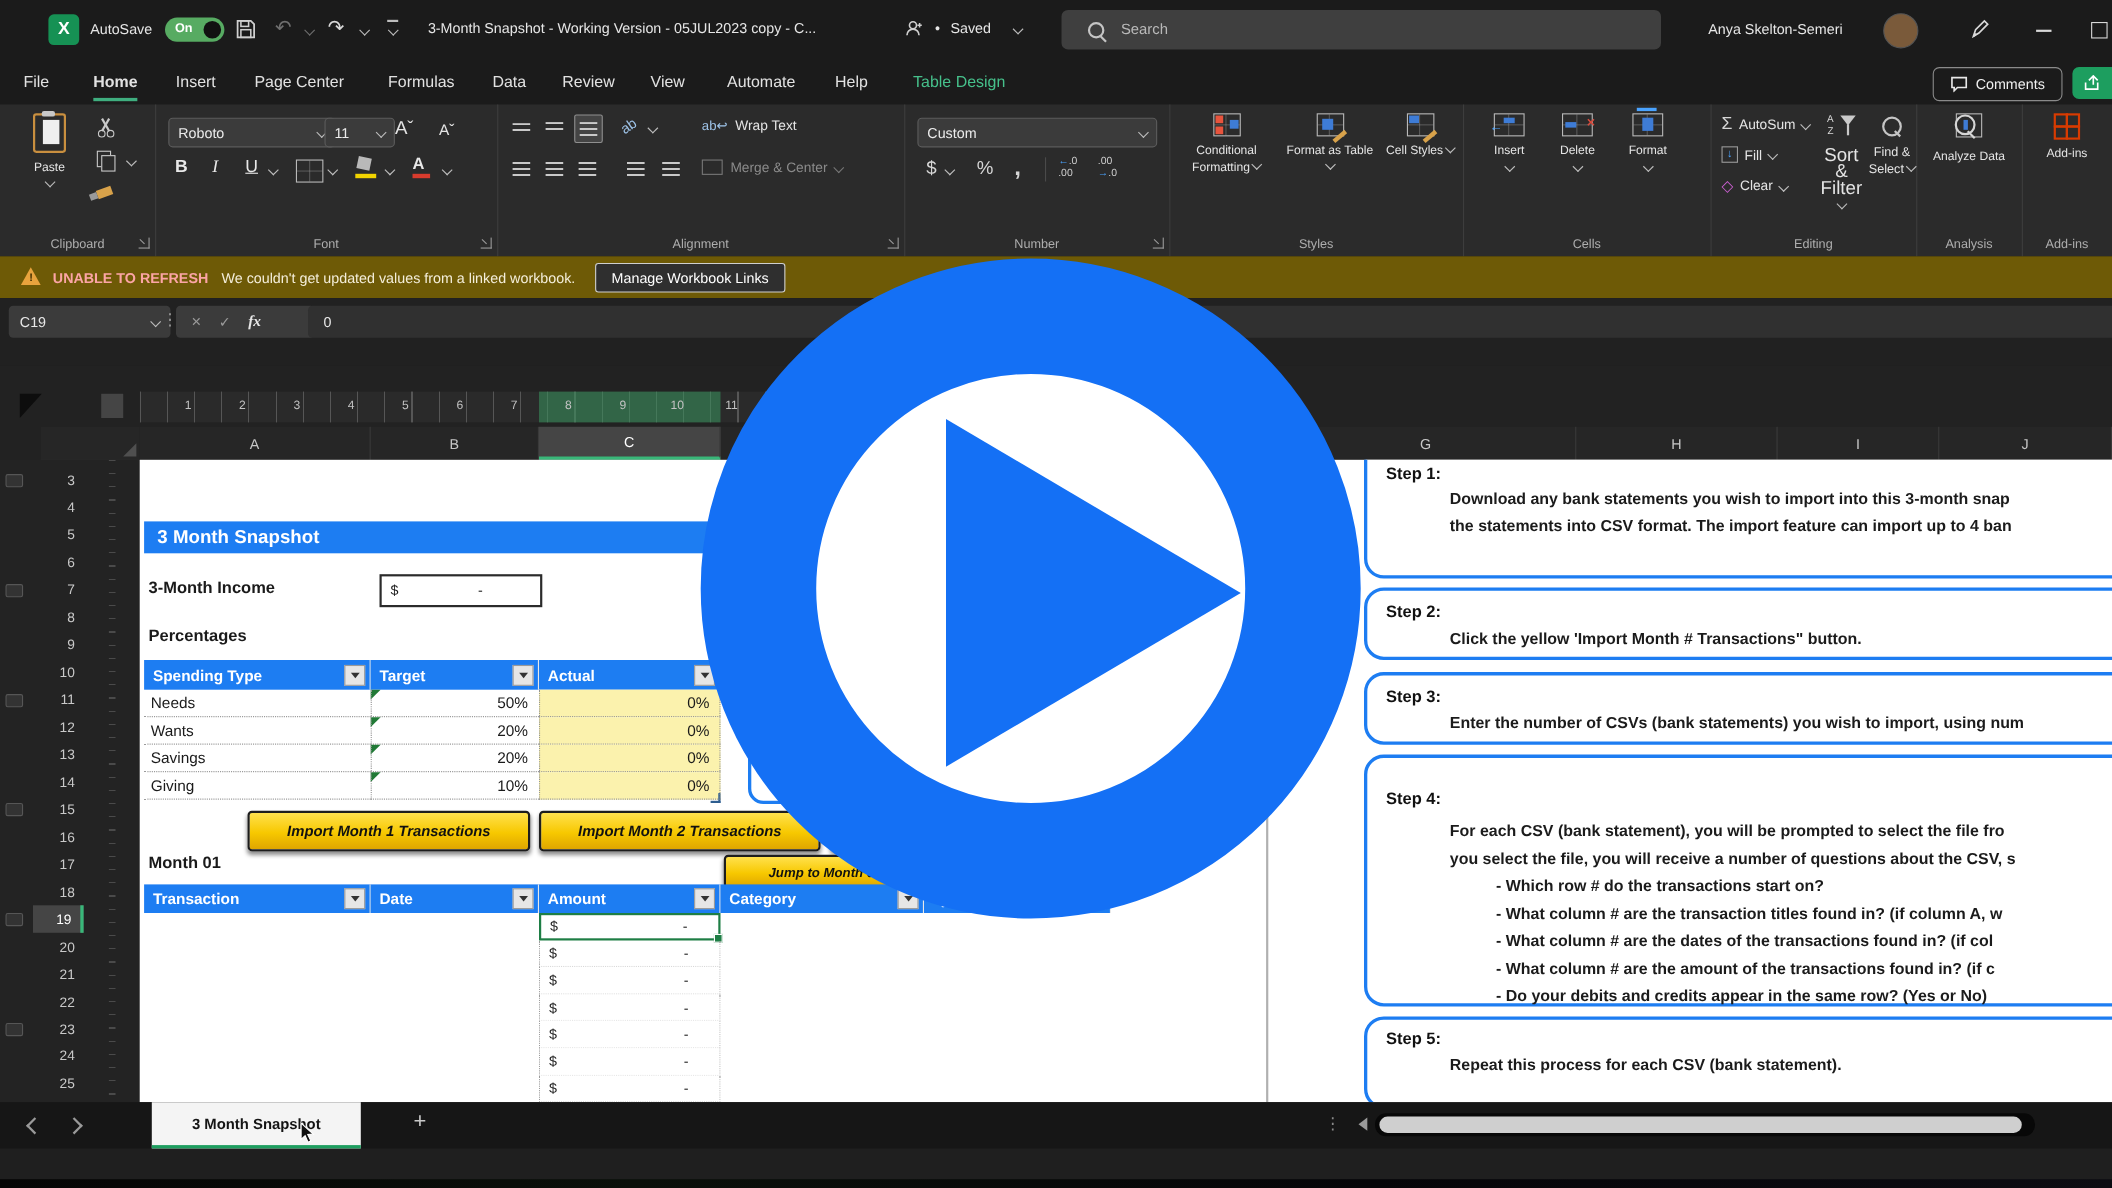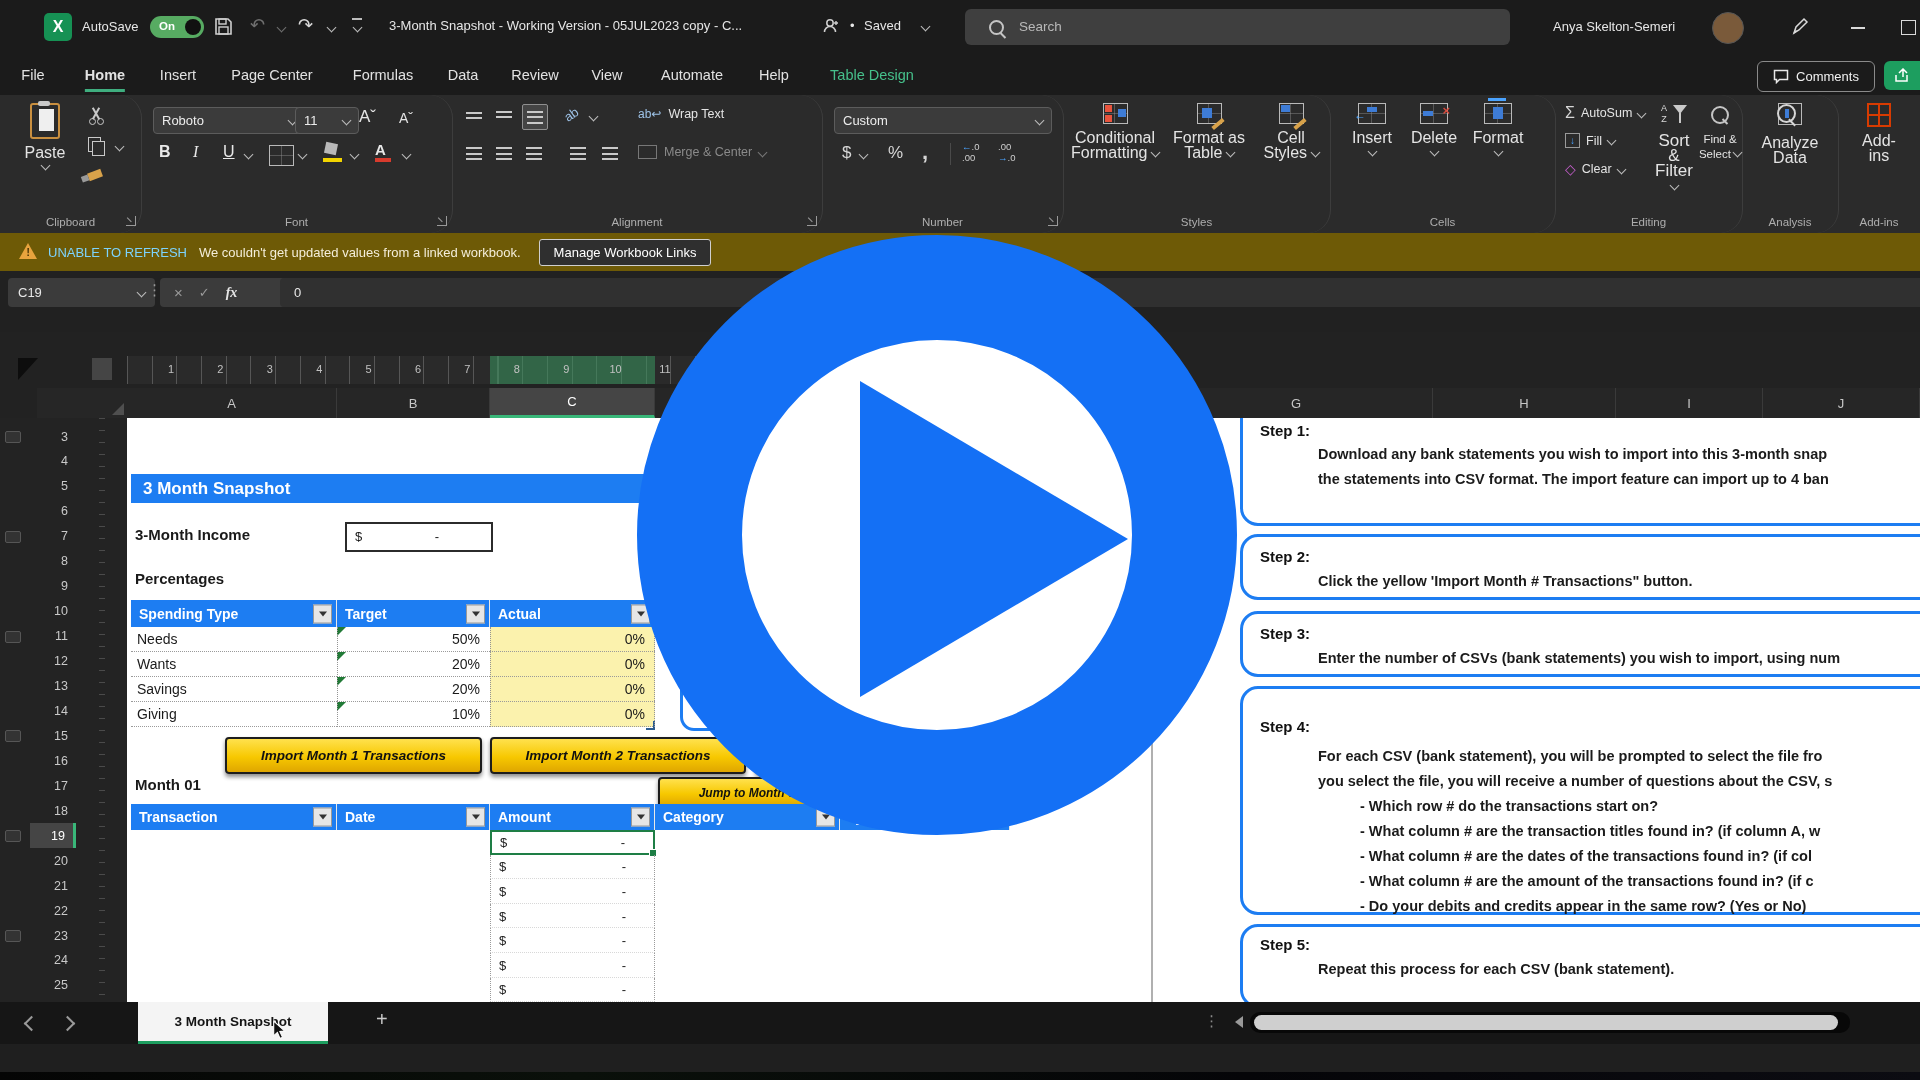--- a/index.html
+++ b/index.html
@@ -26,36 +26,36 @@
   .rtab{position:absolute;top:8px;transform:translateX(-50%);color:#e2e2e2;font-size:14.5px;padding:4px 6px;}
   .rtab.active{font-weight:bold;}
   .rtab.active::after{content:"";position:absolute;left:6px;right:6px;bottom:-5px;height:3px;background:#3fae7f;}
   .rtab.ctx{color:#46c08b;}
   .cmtbtn{left:1757px;top:6px;width:116px;height:29px;border:1px solid #8a8a8a;border-radius:6px;
           color:#f0f0f0;font-size:13px;display:flex;align-items:center;justify-content:center;gap:7px;}
   .sharebtn{left:1884px;top:6px;width:36px;height:29px;background:#1d9e5f;border-radius:6px 0 0 6px;
             display:flex;align-items:center;justify-content:center;}
   
   .ribbon{left:0;top:95px;width:1920px;height:138px;background:#2b2b2b;border-bottom:1px solid #161616;}
-  .grp{position:absolute;top:0;height:138px;border-right:1px solid #3d3d3d;border-radius:23px;}
+  .grp{position:absolute;top:0;height:138px;border-right:1px solid #3d3d3d;}
   .glabel{position:absolute;bottom:5px;width:100%;text-align:center;font-size:11.5px;color:#aeaeae;}
   .lnch{position:absolute;right:5px;bottom:7px;width:9px;height:9px;border-right:1.4px solid #9a9a9a;border-bottom:1.4px solid #9a9a9a;}
   .lnch::after{content:"";position:absolute;left:1px;top:1px;width:6px;height:1.4px;background:#9a9a9a;transform:rotate(45deg);transform-origin:left;}
   .ico{color:#d6d6d6;font-size:15px;}
   .rlbl{color:#e4e4e4;font-size:12.5px;}
   .greyed{color:#8a8a8a;}
   .inpbox{background:#3b3b3b;border:1px solid #5c5c5c;border-radius:4px;color:#ececec;font-size:13px;
           display:flex;align-items:center;padding:0 8px;justify-content:space-between;}
   .lines{width:16px;height:13px;background:repeating-linear-gradient(to bottom,#c9c9c9 0 2px,transparent 2px 5.5px);}
   .vbox{width:24px;height:24px;display:flex;align-items:center;justify-content:center;}
   .selbox{border:1px solid #8f8f8f;background:#444;border-radius:2px;}
   .gridico{width:23px;height:19px;border:1.4px solid #b9b9b9;position:relative;
            background:linear-gradient(#9996 0 0) 50% 0/1.4px 100% no-repeat, linear-gradient(#9996 0 0) 0 50%/100% 1.4px no-repeat;}
   .bigbtn{position:absolute;display:flex;flex-direction:column;align-items:center;text-align:center;}
-  .bigbtn .lb{color:#e4e4e4;font-size:16px;line-height:15px;margin-top:6px;}
+  .bigbtn .lb{color:#e4e4e4;font-size:11px;line-height:15px;margin-top:6px;}
   .sq{position:absolute;}
   
   .warnbar{left:0;top:233px;width:1920px;height:38px;background:#6e5a06;display:flex;align-items:center;}
   .warnbtn{border:1px solid #cfcfcf;border-radius:3px;background:#2f2f2f;color:#fff;font-size:13px;
            padding:5px 14px;margin-left:18px;}
   .fbar{left:0;top:271px;width:1920px;height:61px;background:#212121;}
   .fbox{background:#3b3b3b;border-radius:4px;color:#e8e8e8;font-size:13px;}
   
   .rulerwrap{left:127px;top:356px;width:1000px;height:28px;background:#2a2a2a;
      background-image:repeating-linear-gradient(to right,#565656 0 1px,transparent 1px 24.7px);}
@@ -407,21 +407,21 @@
       </div>
       <span class="glabel">Add-ins</span>
     </div>
   </div>
 
   <div class="abs warnbar">
     <div style="position:relative;width:20px;height:18px;margin-left:18px;">
       <span class="sq" style="left:1px;top:0;width:0;height:0;border-left:9px solid transparent;border-right:9px solid transparent;border-bottom:16px solid #e8a33d;"></span>
       <span class="sq" style="left:8.5px;top:4px;color:#3c2c00;font-size:10px;font-weight:bold;">!</span>
     </div>
-    <span style="margin-left:10px;font-size:13px;font-weight:normal;color:#7dd3fc;">UNABLE TO REFRESH</span>
+    <span style="margin-left:10px;font-size:13px;font-weight:bold;color:#fca5a5;">UNABLE TO REFRESH</span>
     <span style="margin-left:12px;font-size:13px;color:#f4eeda;">We couldn't get updated values from a linked workbook.</span>
     <button class="warnbtn">Manage Workbook Links</button>
   </div>
 
   <div class="abs fbar">
     <div class="abs fbox" style="left:8px;top:7px;width:127px;height:29px;display:flex;align-items:center;justify-content:space-between;padding:0 10px;">
       <span>C19</span>
       <span class="chev"></span>
     </div>
     <span class="abs" style="left:147px;top:10px;color:#9a9a9a;font-size:15px;letter-spacing:0;">⋮</span>

